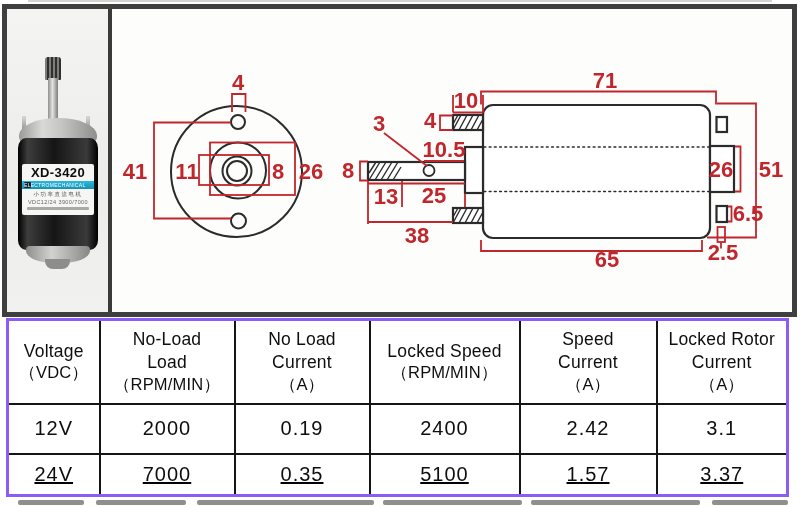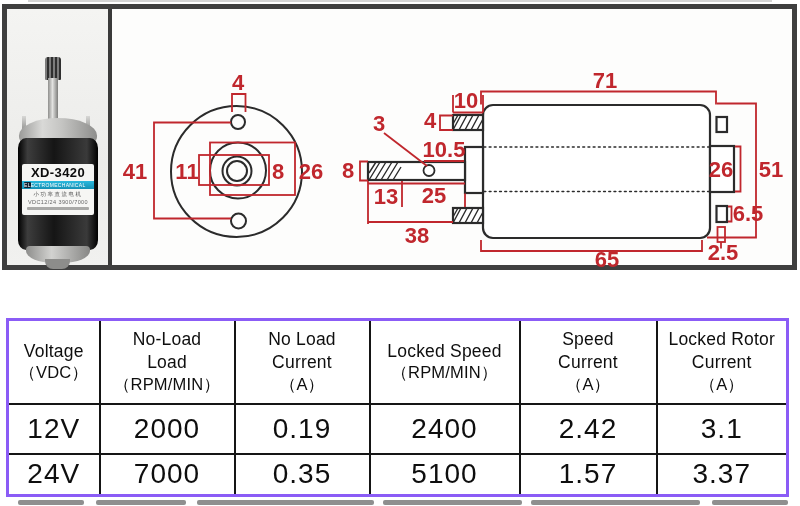--- a/index.html
+++ b/index.html
@@ -1,21 +1,21 @@
 <!DOCTYPE html>
 <html><head>
 <meta charset="utf-8">
 <style>
   html,body { margin:0; padding:0; }
   body { width:800px; height:506px; background:#ffffff; font-family:"Liberation Sans", sans-serif; }
   .stage { position:relative; width:800px; height:506px; background:#ffffff; overflow:hidden; }
 
   
   .top-frame {
-    position:absolute; left:2px; top:4px; width:795px; height:266px;
+    position:absolute; left:2px; top:4px; width:795px; height:313px;
     border:5px solid #3f3f3f; box-sizing:border-box; background:#fdfdfc;
   }
   .photo-cell {
     position:absolute; left:0; top:0; width:105px; height:100%;
     border-right:4px solid #3a3a3a; box-sizing:border-box;
     background:linear-gradient(180deg,#f4f4f2 0%,#ececea 60%,#f1f1ef 100%);
   }
   .photo-cell * { position:absolute; }
 
   
@@ -54,22 +54,22 @@
 
   
   .spec-table { position:absolute; left:6px; top:318px; border-collapse:collapse;
     table-layout:fixed; background:#fff; }
   .spec-table td { border:2.5px solid #151515; text-align:center; vertical-align:middle;
     color:#0e0e0e; padding:0; }
   .spec-table { border:3px solid #8b5cf6; }
   .hdr { font-size:17.5px; line-height:1.3; letter-spacing:0.2px; }
   .hdr span { display:block; }
   .unit { font-size:16.5px; }
-  .val { font-size:28px; letter-spacing:1px; }
-  tr.hrow { height:84px; } tr.r1 { height:50px; } tr.r2 { height:42px; }
+  .val { font-size:20px; letter-spacing:1px; }
+  tr.hrow { height:84px; } tr.r1 { height:50px; } tr.r2 { height:42px;text-decoration:underline; }
 
   
   .edge-dash { position:absolute; height:5px; background:#8f8f8f; border-radius:2px; top:500px; }
   .top-hairline { position:absolute; left:28px; top:0; width:744px; height:1.5px; background:#d4d4d4; }
 </style>
 </head>
 <body>
 
 <div class="stage">
   <div class="top-hairline"></div>

